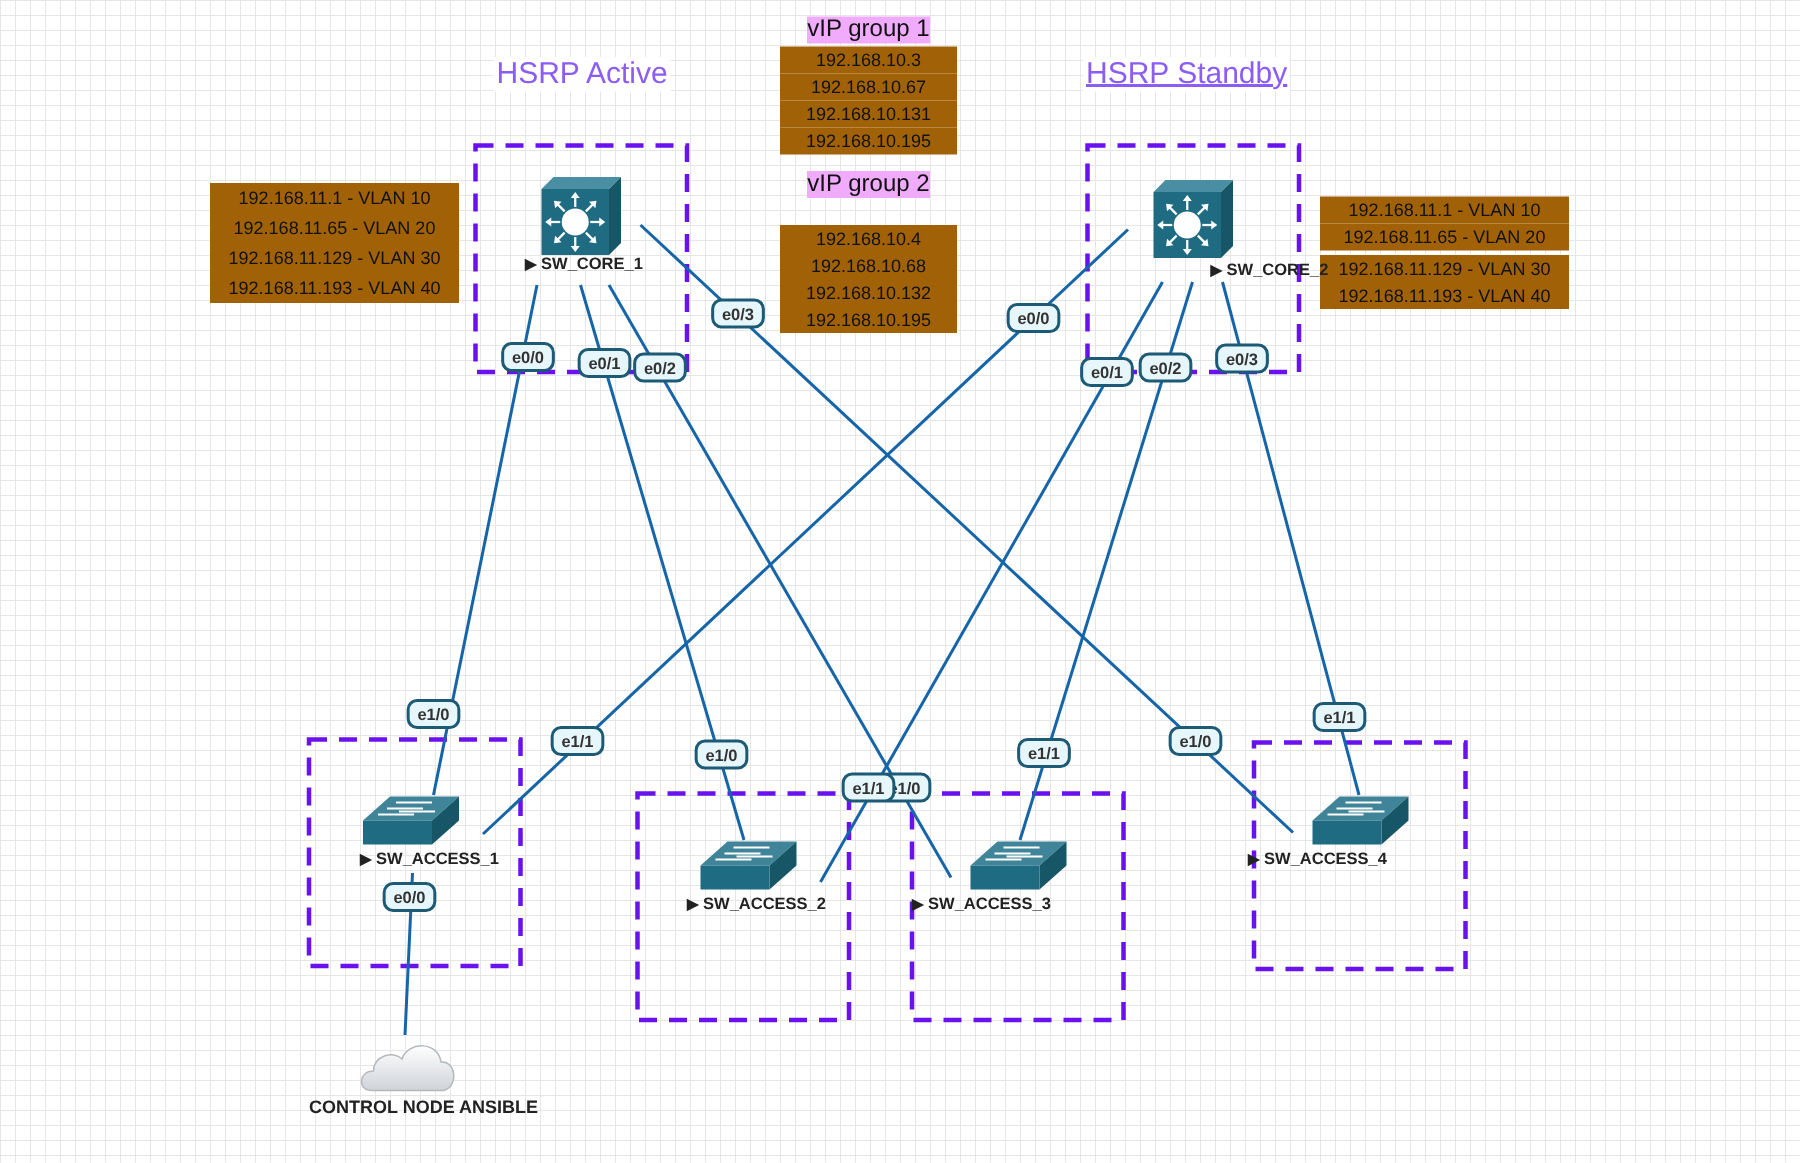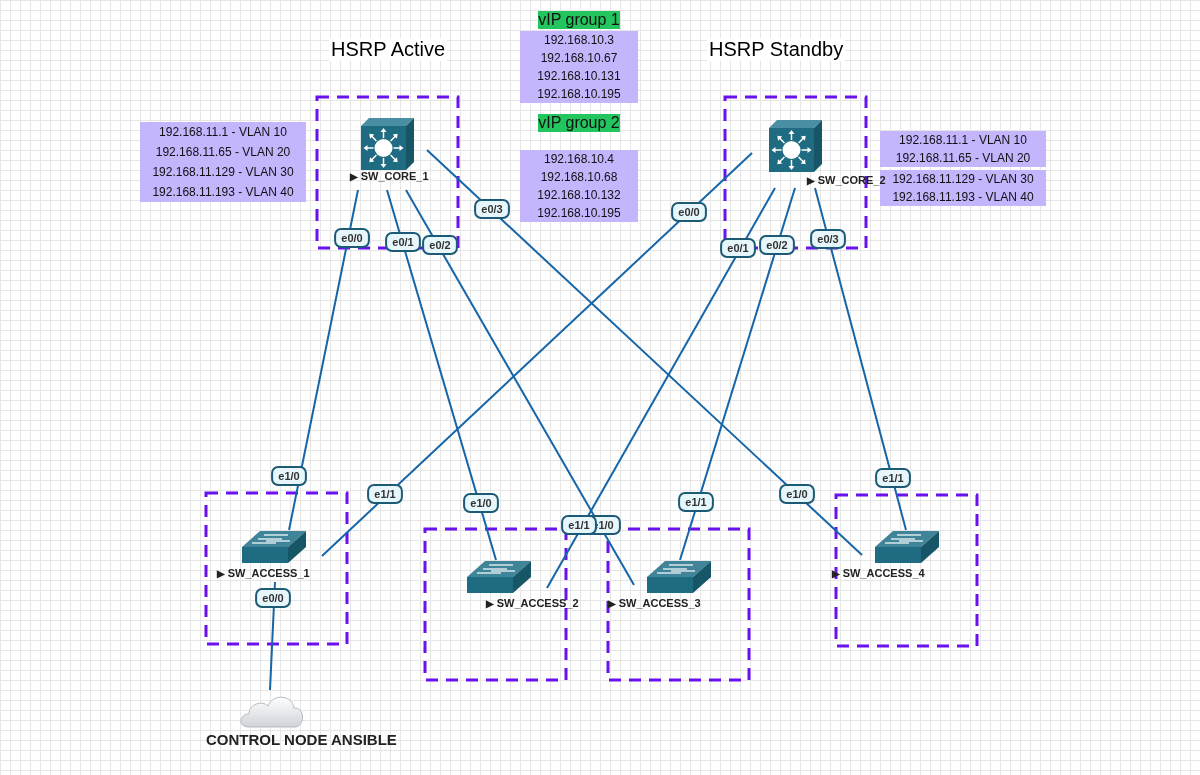--- a/index.html
+++ b/index.html
@@ -7,26 +7,26 @@
     width:1200px; height:775px; overflow:hidden; position:relative;
     background-color:#ffffff;
     background-image:
       linear-gradient(to right, #e6e6e6 1px, transparent 1px),
       linear-gradient(to bottom, #e6e6e6 1px, transparent 1px);
     background-size:10px 10px;
     font-family:"Liberation Sans", sans-serif;
   }
   #canvas { position:absolute; left:0; top:0; width:1200px; height:775px; }
   .abs { position:absolute; }
-  .title { font-size:20px; color:#000000; background:#fff; padding:0 2px; white-space:nowrap; }
-  .vip-title { font-size:16px; color:#111; background:#22c55e; text-align:center; white-space:nowrap; }
-  .ip { font-size:12px; color:#111; background:#c4b5fd; text-align:center; white-space:nowrap; line-height:20px; }
+  .title { font-size:20px; color:#8b5cf6; background:#fff; padding:0 2px; white-space:nowrap; }
+  .vip-title { font-size:16px; color:#111; background:#f0abfc; text-align:center; white-space:nowrap; }
+  .ip { font-size:12px; color:#111; background:#a16207; text-align:center; white-space:nowrap; line-height:20px; }
   .node-label { font-size:11px; color:#222; white-space:nowrap; font-weight:bold; }
   .node-label .tri { font-size:10px; margin-right:3px; color:#222; }
-  .cloud-label { font-size:15px; font-weight:bold; color:#222; white-space:nowrap; }
+  .cloud-label { font-size:12px; font-weight:bold; color:#222; white-space:nowrap; }
 </style>
 </head>
 <body>
 
 <svg id="canvas" xmlns="http://www.w3.org/2000/svg" width="1200" height="775">
   <defs>
     <linearGradient id="cloudGrad" x1="0" y1="0" x2="0" y2="1">
       <stop offset="0" stop-color="#ffffff"></stop>
       <stop offset="1" stop-color="#cfd3d8"></stop>
     </linearGradient>
@@ -205,21 +205,21 @@
         <text x="893" y="482" text-anchor="middle" font-family="&quot;Liberation Sans&quot;, sans-serif" font-size="11" font-weight="bold" fill="#333">e1/1</text>
       </g>
       <g>
         <rect x="256.1" y="589" width="33.8" height="18" rx="6" ry="6" fill="#e7f6fb" stroke="#1c5a75" stroke-width="2"></rect>
         <text x="273" y="602" text-anchor="middle" font-family="&quot;Liberation Sans&quot;, sans-serif" font-size="11" font-weight="bold" fill="#333">e0/0</text>
       </g>
     </g>
 </svg>
 
 <div class="abs title" style="left:329px;top:38px;">HSRP Active</div>
-<div class="abs title" style="left:707px;top:38px;">HSRP Standby</div>
+<div class="abs title" style="left:722px;top:38px;text-decoration:underline;">HSRP Standby</div>
 
 <div class="abs" style="left:520px;top:11px;width:118px;text-align:center;">
   <div class="vip-title" style="display:inline-block;">vIP group 1</div>
   <div class="ip" style="line-height:18px;margin-top:2px;">192.168.10.3</div>
   <div class="ip" style="line-height:18px;">192.168.10.67</div>
   <div class="ip" style="line-height:18px;">192.168.10.131</div>
   <div class="ip" style="line-height:18px;">192.168.10.195</div>
 </div>
 <div class="abs" style="left:520px;top:114px;width:118px;text-align:center;">
   <div class="vip-title" style="display:inline-block;">vIP group 2</div>
@@ -237,17 +237,17 @@
 </div>
 <div class="abs" style="left:880px;top:131px;width:166px;">
   <div class="ip" style="line-height:18px;">192.168.11.1 - VLAN 10</div>
   <div class="ip" style="line-height:18px;">192.168.11.65 - VLAN 20</div>
   <div class="ip" style="line-height:18px;margin-top:3px;">192.168.11.129 - VLAN 30</div>
   <div class="ip" style="line-height:18px;">192.168.11.193 - VLAN 40</div>
 </div>
 
 <div class="abs node-label" style="left:350px;top:170px;"><span class="tri">▶</span><span>SW_CORE_1</span></div>
 <div class="abs node-label" style="left:759px;top:174px;padding-left:48px;"><span class="tri">▶</span><span>SW_CORE_2</span></div>
-<div class="abs node-label" style="left:217px;top:567px;"><span class="tri">▶</span><span>SW_ACCESS_1</span></div>
-<div class="abs node-label" style="left:486px;top:597px;"><span class="tri">▶</span><span>SW_ACCESS_2</span></div>
+<div class="abs node-label" style="left:240px;top:567px;"><span class="tri">▶</span><span>SW_ACCESS_1</span></div>
+<div class="abs node-label" style="left:458px;top:597px;"><span class="tri">▶</span><span>SW_ACCESS_2</span></div>
 <div class="abs node-label" style="left:608px;top:597px;"><span class="tri">▶</span><span>SW_ACCESS_3</span></div>
 <div class="abs node-label" style="left:832px;top:567px;"><span class="tri">▶</span><span>SW_ACCESS_4</span></div>
 <div class="abs cloud-label" style="left:206px;top:731px;">CONTROL NODE ANSIBLE</div>
 
 </body></html>

